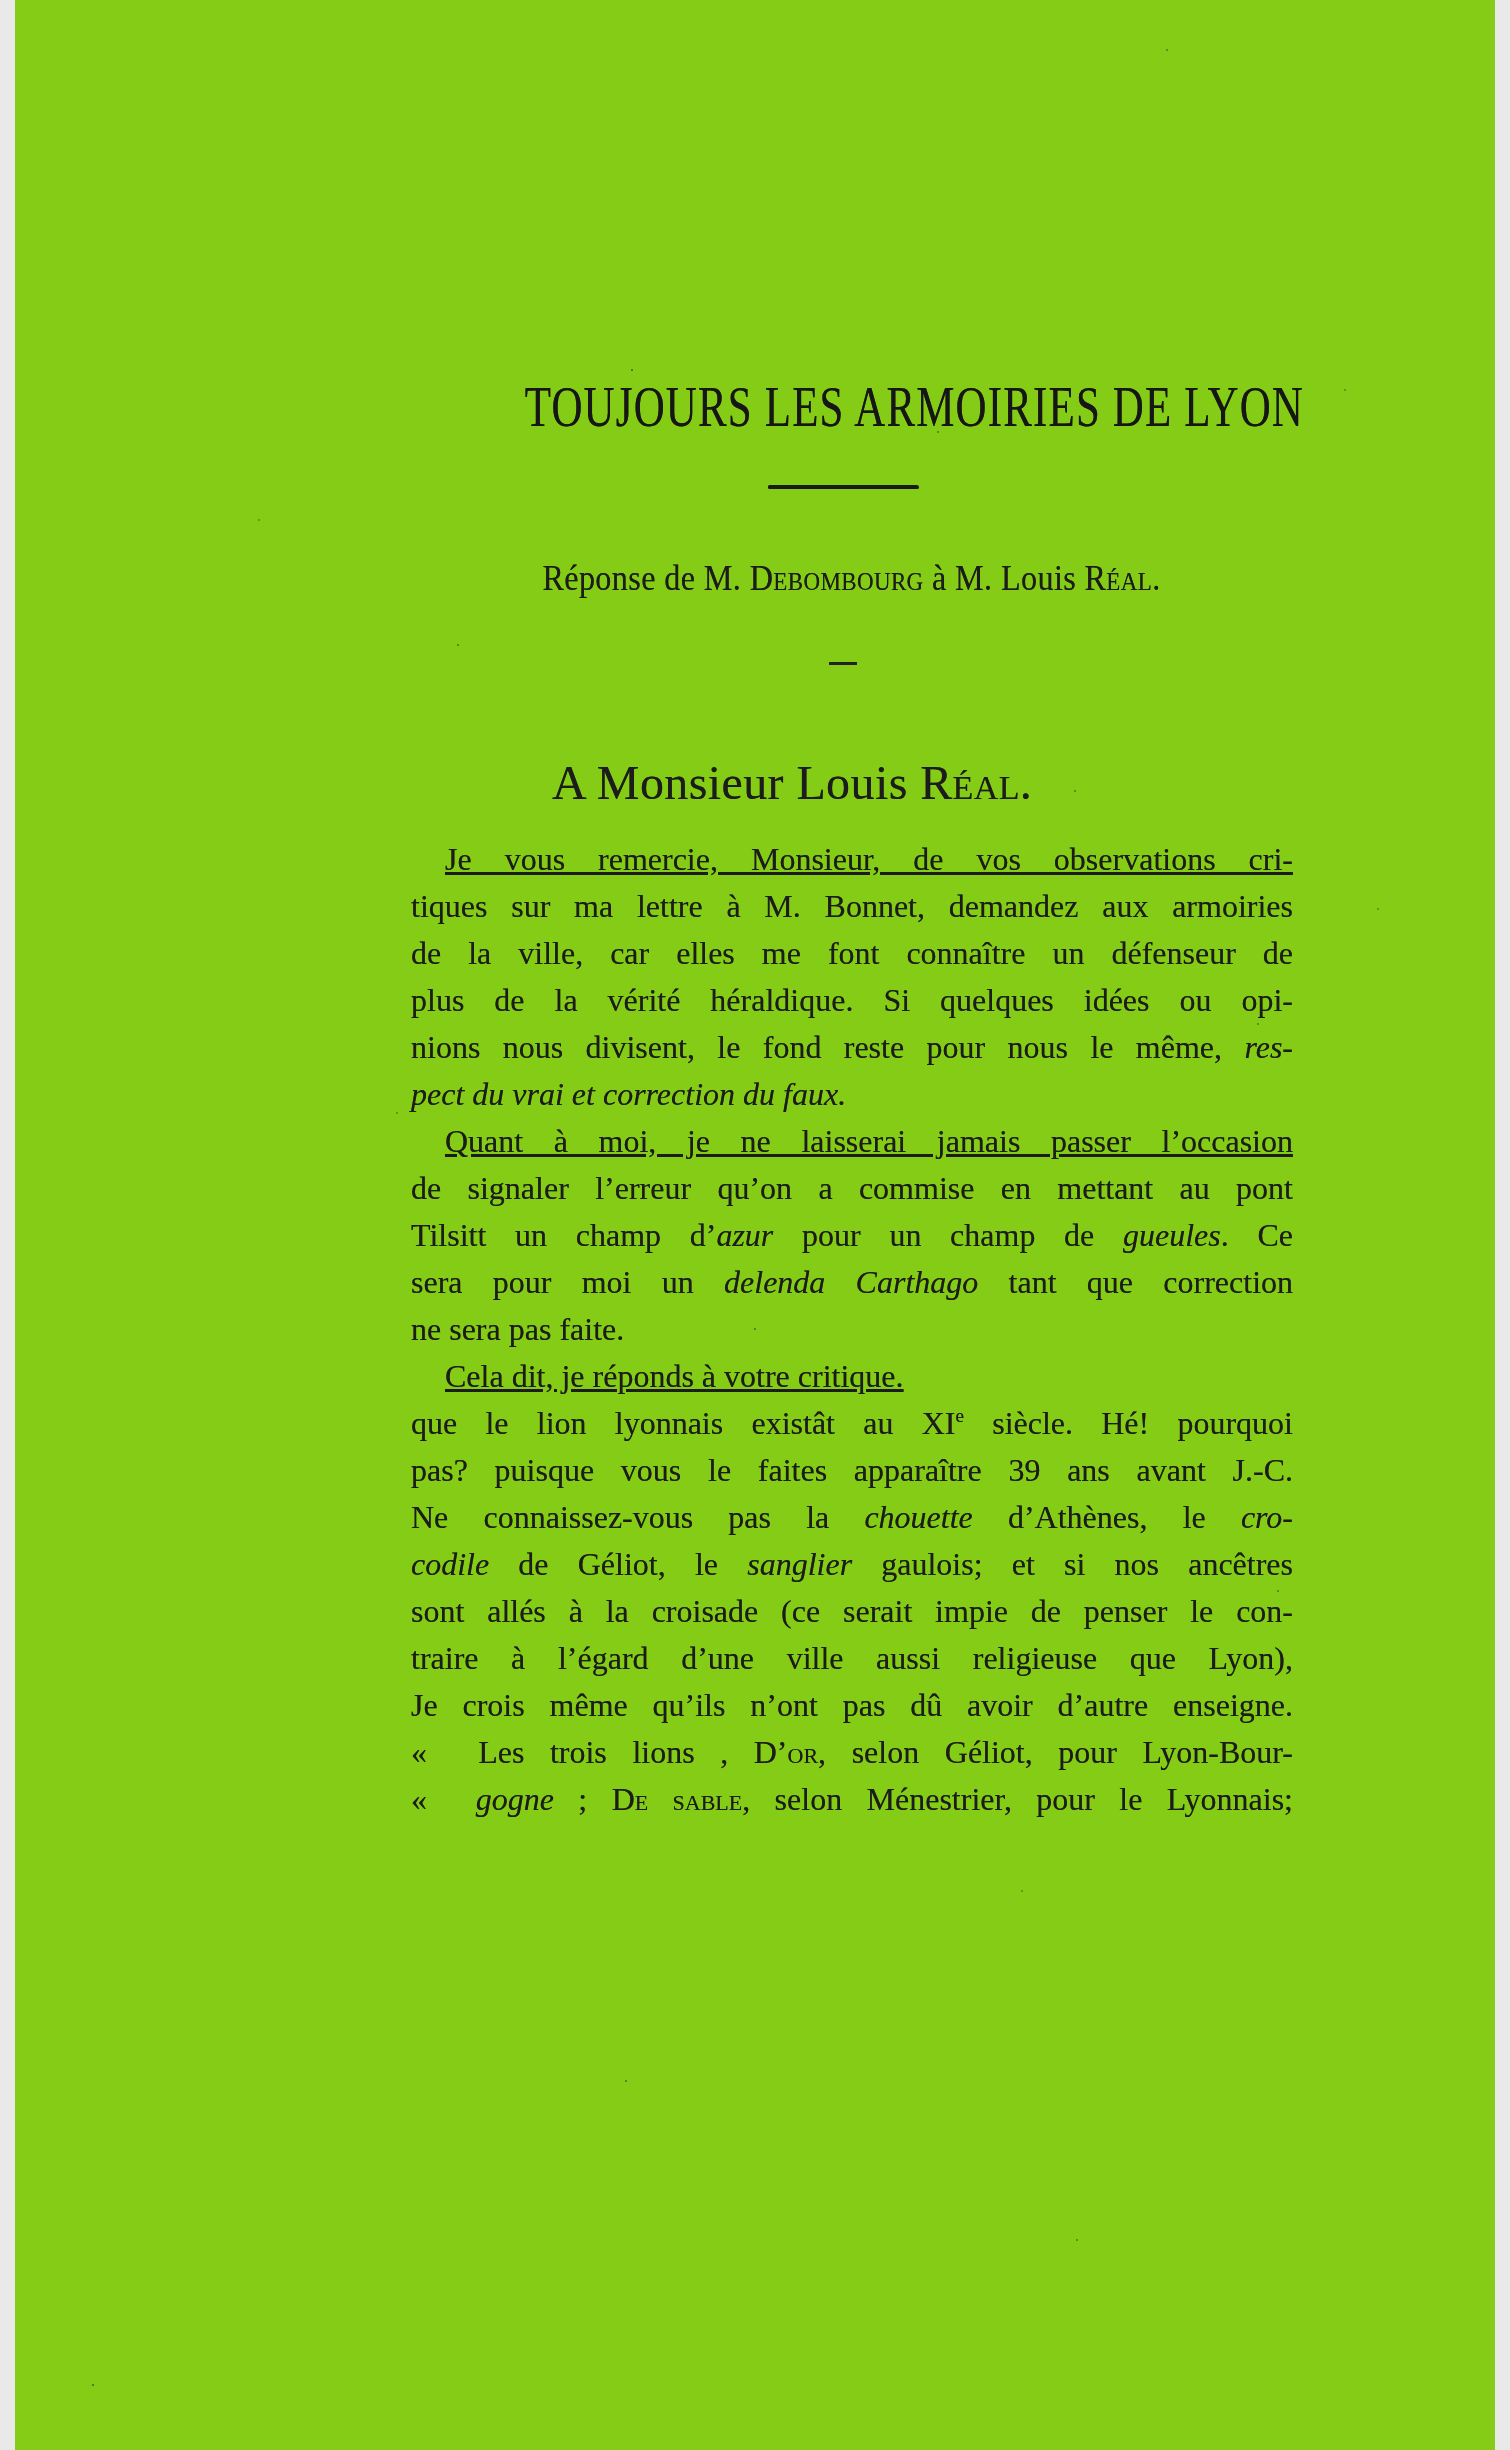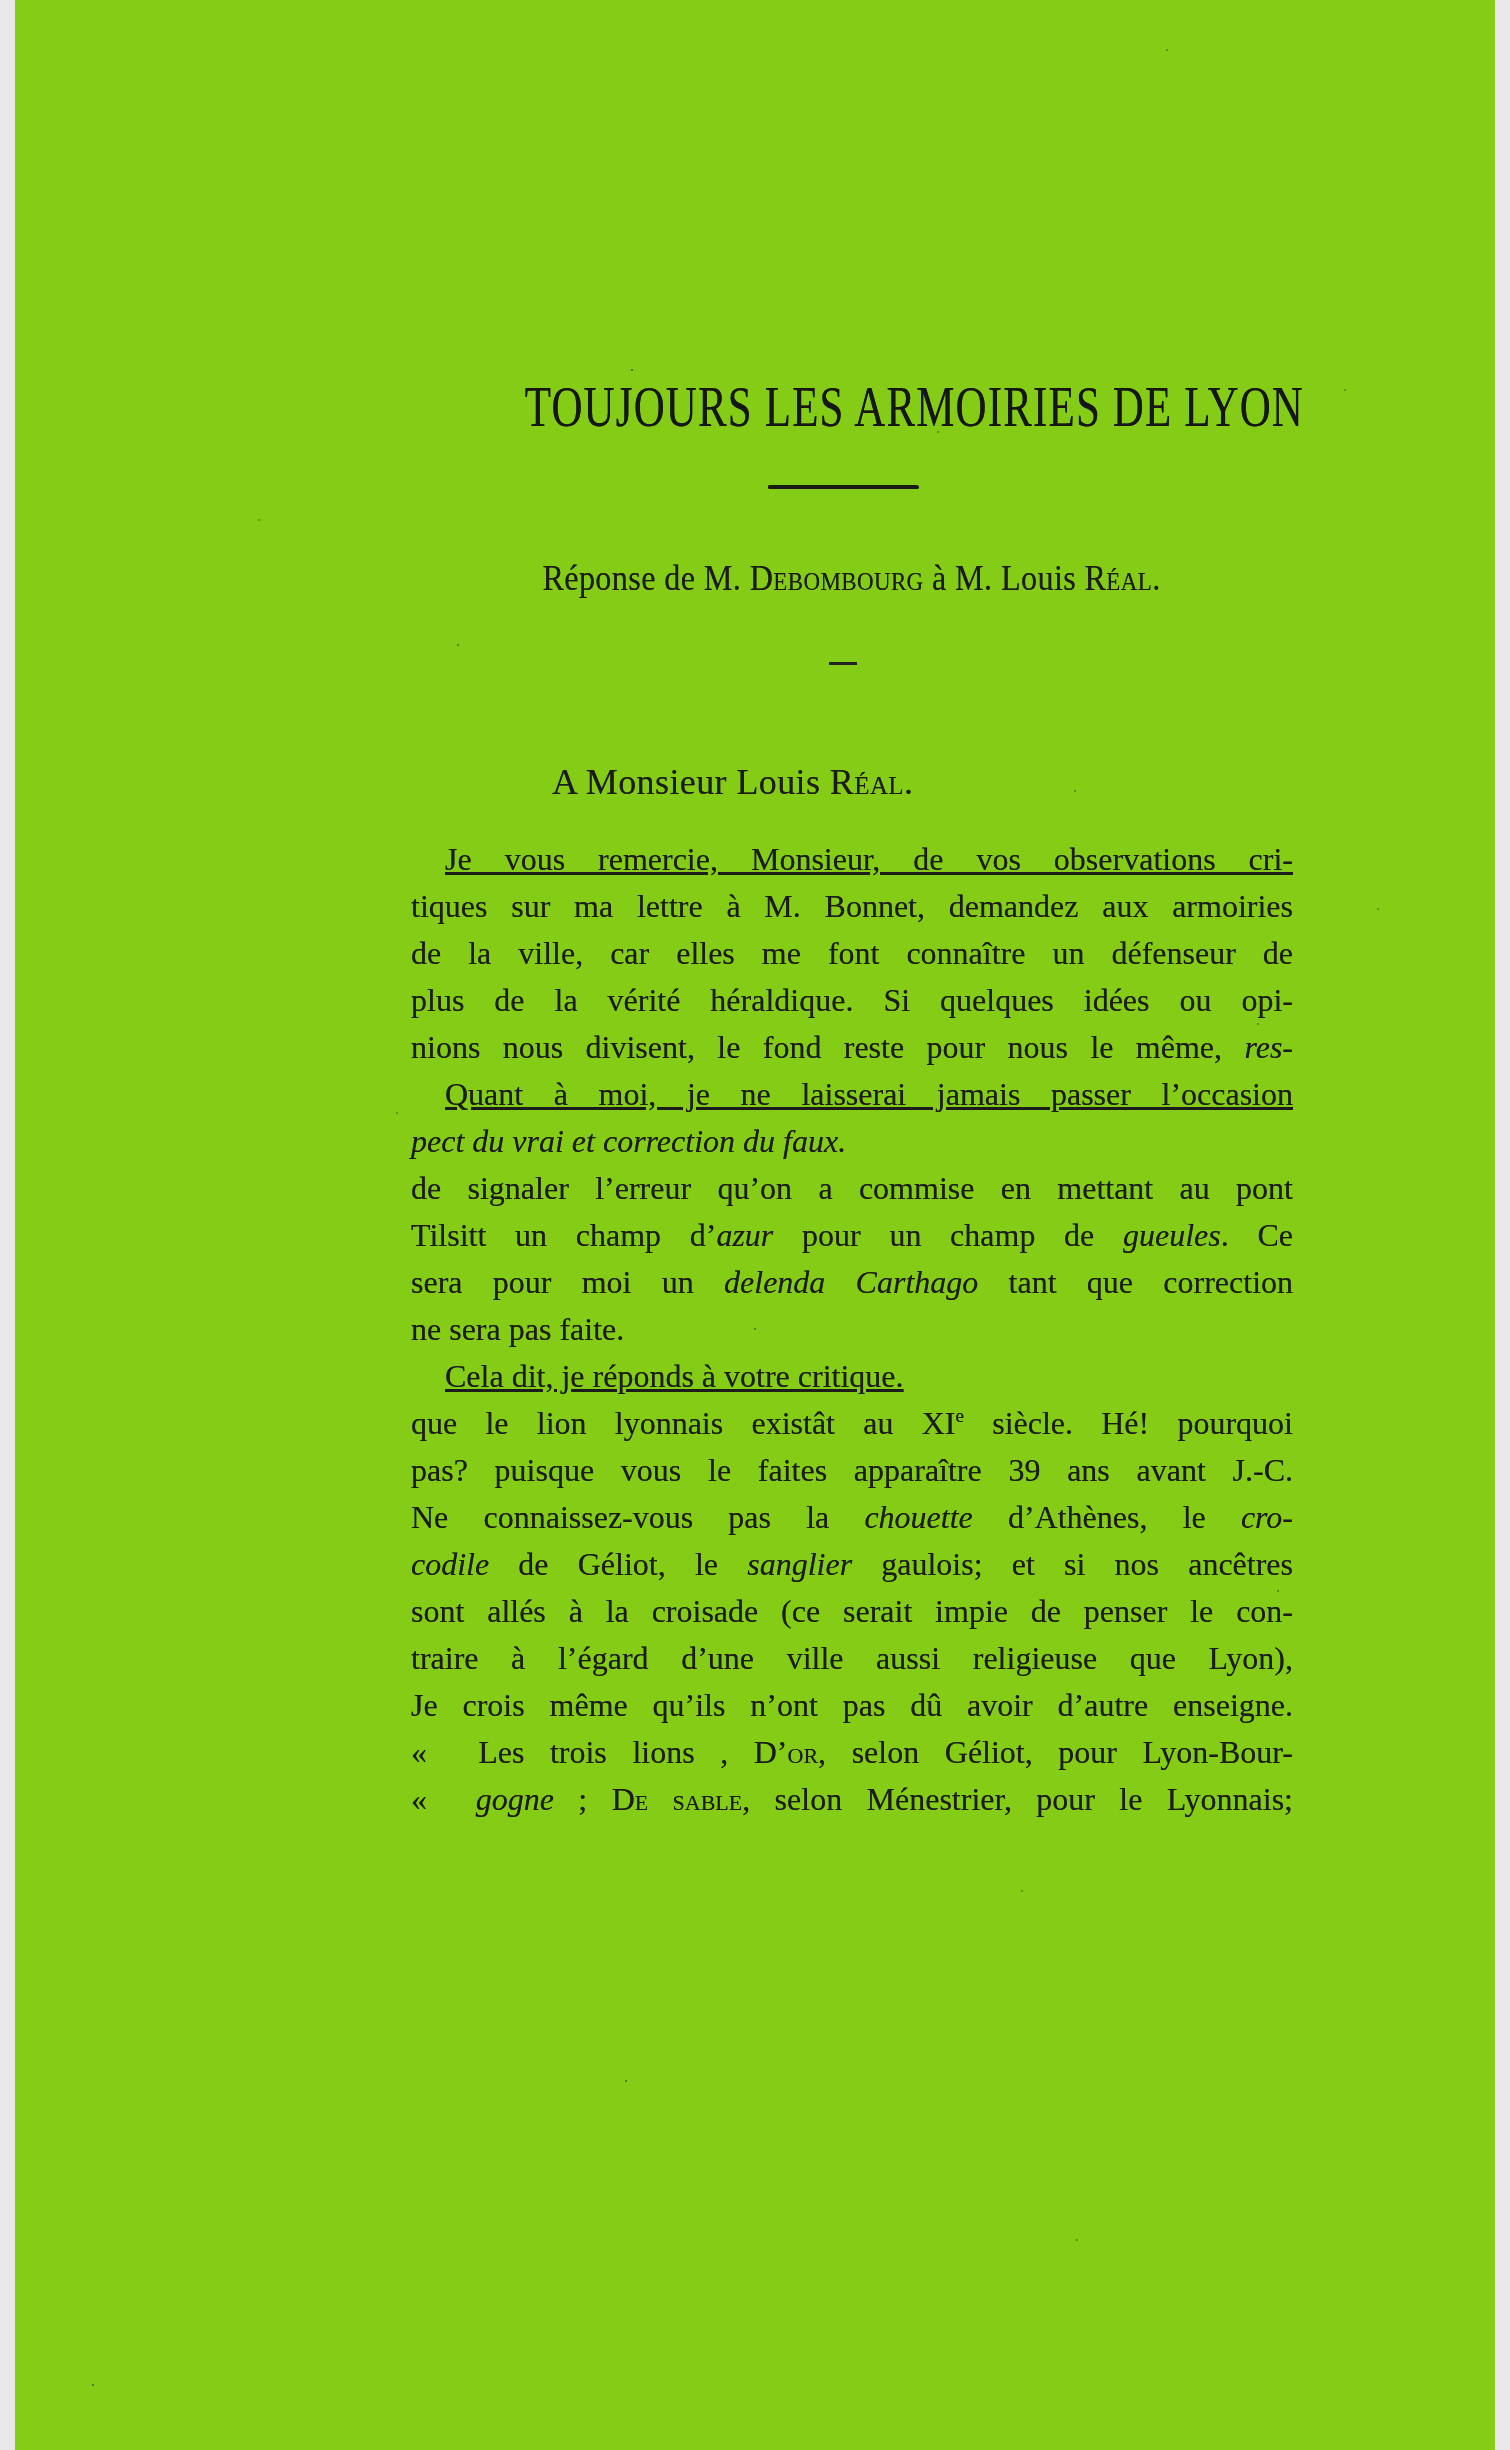--- a/index.html
+++ b/index.html
@@ -53,21 +53,21 @@
     font-size: 35px; line-height: 39px; letter-spacing: 0.4px;
     transform: scaleX(0.92);
     text-shadow: 0 0 0.4px rgba(0,0,0,.6);
   }
   .rule-small {
     position: absolute; left: 814px; top: 662px; width: 27.6px; height: 3.2px;
     background: #222;
   }
   .salutation {
     position: absolute; left: 537px; top: 762px;
-    font-size: 36px; line-height: 41px; letter-spacing: 0.4px;
+    font-size: 48px; line-height: 41px; letter-spacing: 0.4px;
     white-space: nowrap;
     text-shadow: 0 0 0.4px rgba(0,0,0,.6);
   }
   .body-text {
     position: absolute; left: 396px; top: 836px; width: 882px;
     font-size: 32px;
     text-shadow: 0 0 0.4px rgba(0,0,0,.55);
   }
   .bline {
     height: 47px; line-height: 47px;
@@ -95,22 +95,22 @@
   <div class="rule-small"></div>
 
   <div class="salutation"><span class="seg-n">A Monsieur Louis </span><span class="seg-sc">Réal.</span></div>
 
   <div class="body-text">
       <div class="bline indent"><span class="seg-n">Je vous remercie, Monsieur, de vos observations cri-</span></div>
       <div class="bline"><span class="seg-n">tiques sur ma lettre à M. Bonnet, demandez aux armoiries</span></div>
       <div class="bline"><span class="seg-n">de la ville, car elles me font connaître un défenseur de</span></div>
       <div class="bline"><span class="seg-n">plus de la vérité héraldique. Si quelques idées ou opi-</span></div>
       <div class="bline"><span class="seg-n">nions nous divisent, le fond reste pour nous le même, </span><span class="seg-i">res-</span></div>
+      <div class="bline endp"><span class="seg-i">pect du vrai et correction du faux.</span></div>
       <div class="bline indent"><span class="seg-n">Quant à moi, je ne laisserai jamais passer l’occasion</span></div>
-      <div class="bline endp"><span class="seg-i">pect du vrai et correction du faux.</span></div>
       <div class="bline"><span class="seg-n">de signaler l’erreur qu’on a commise en mettant au pont</span></div>
       <div class="bline"><span class="seg-n">Tilsitt un champ d’</span><span class="seg-i">azur</span><span class="seg-n"> pour un champ de </span><span class="seg-i">gueules</span><span class="seg-n">. Ce</span></div>
       <div class="bline"><span class="seg-n">sera pour moi un </span><span class="seg-i">delenda Carthago</span><span class="seg-n"> tant que correction</span></div>
       <div class="bline endp"><span class="seg-n">ne sera pas faite.</span></div>
       <div class="bline indent endp"><span class="seg-n">Cela dit, je réponds à votre critique.</span></div>
       <div class="bline"><span class="seg-n">que le lion lyonnais existât au XI</span><span class="seg-sup">e</span><span class="seg-n"> siècle. Hé! pourquoi</span></div>
       <div class="bline"><span class="seg-n">pas? puisque vous le faites apparaître 39 ans avant J.-C.</span></div>
       <div class="bline"><span class="seg-n">Ne connaissez-vous pas la </span><span class="seg-i">chouette</span><span class="seg-n"> d’Athènes, le </span><span class="seg-i">cro-</span></div>
       <div class="bline"><span class="seg-i">codile</span><span class="seg-n"> de Géliot, le </span><span class="seg-i">sanglier</span><span class="seg-n"> gaulois; et si nos ancêtres</span></div>
       <div class="bline"><span class="seg-n">sont allés à la croisade (ce serait impie de penser le con-</span></div>

